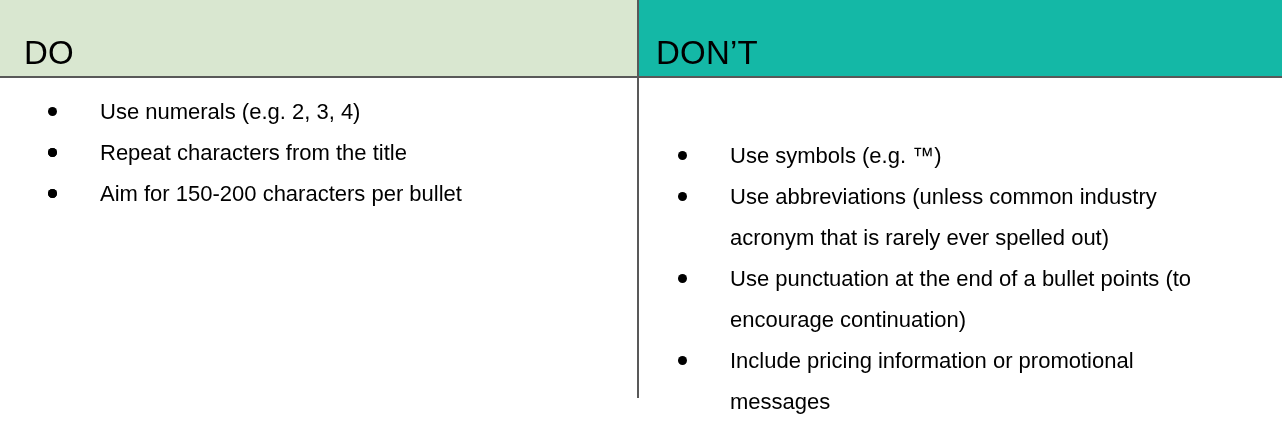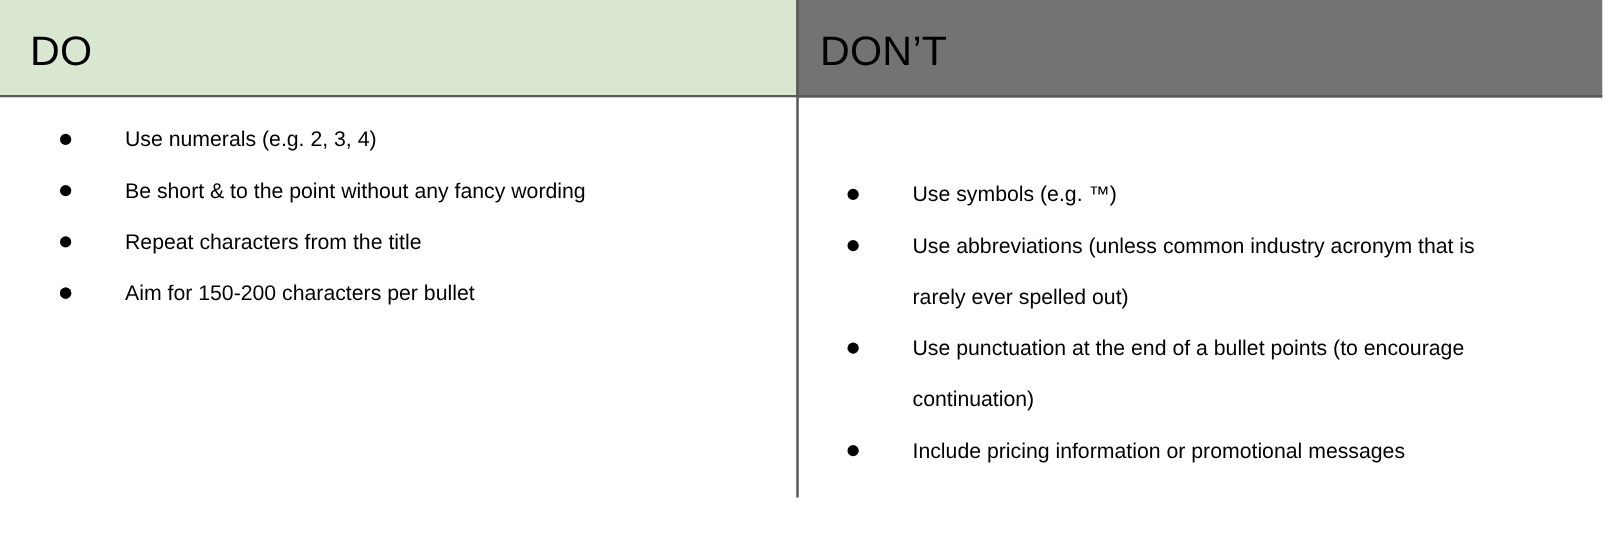--- a/index.html
+++ b/index.html
@@ -41,33 +41,33 @@
   }
 
   .header-cell.do {
     width: 637px;
     background: #d9e7d0;
     padding-left: 24px;
   }
 
   .header-cell.dont {
     width: 645px;
-    background: #737373;
+    background: #14b8a6;
     padding-left: 17px;
     border-left: 2px solid #595959;
   }
 
   .header-title {
     font-size: 33px;
     line-height: 33px;
     font-weight: 400;
     letter-spacing: 0.2px;
     color: #000000;
     position: relative;
-    top: 2px;
+    top: 14px;
   }
 
   
   .body-row {
     position: absolute;
     left: 0;
     top: 78px;
     width: 1282px;
     height: 349px;
     display: flex;
@@ -104,21 +104,21 @@
 
   .bullet-list {
     list-style: none;
     margin: 0;
     padding: 0;
   }
 
   .bullet-item {
     position: relative;
     padding-left: 52px;
-    font-size: 17px;
+    font-size: 22px;
     line-height: 41px;
     color: #000000;
     margin: 0;
   }
 
   .bullet-item .bullet-dot {
     position: absolute;
     left: 0;
     top: 16px;
     width: 9px;
@@ -152,21 +152,20 @@
   <div class="body-row">
 
     <div class="body-cell do">
       <ul class="bullet-list">
         <li class="bullet-item">
           <span class="bullet-dot"></span>
           <span>Use numerals (e.g. 2, 3, 4)</span>
         </li>
         <li class="bullet-item">
           <span class="bullet-dot"></span>
-          <span>Be short &amp; to the point without any fancy wording</span>
         </li>
         <li class="bullet-item">
           <span class="bullet-dot"></span>
           <span>Repeat characters from the title</span>
         </li>
         <li class="bullet-item">
           <span class="bullet-dot"></span>
         </li>
         <li class="bullet-item">
           <span class="bullet-dot"></span>

